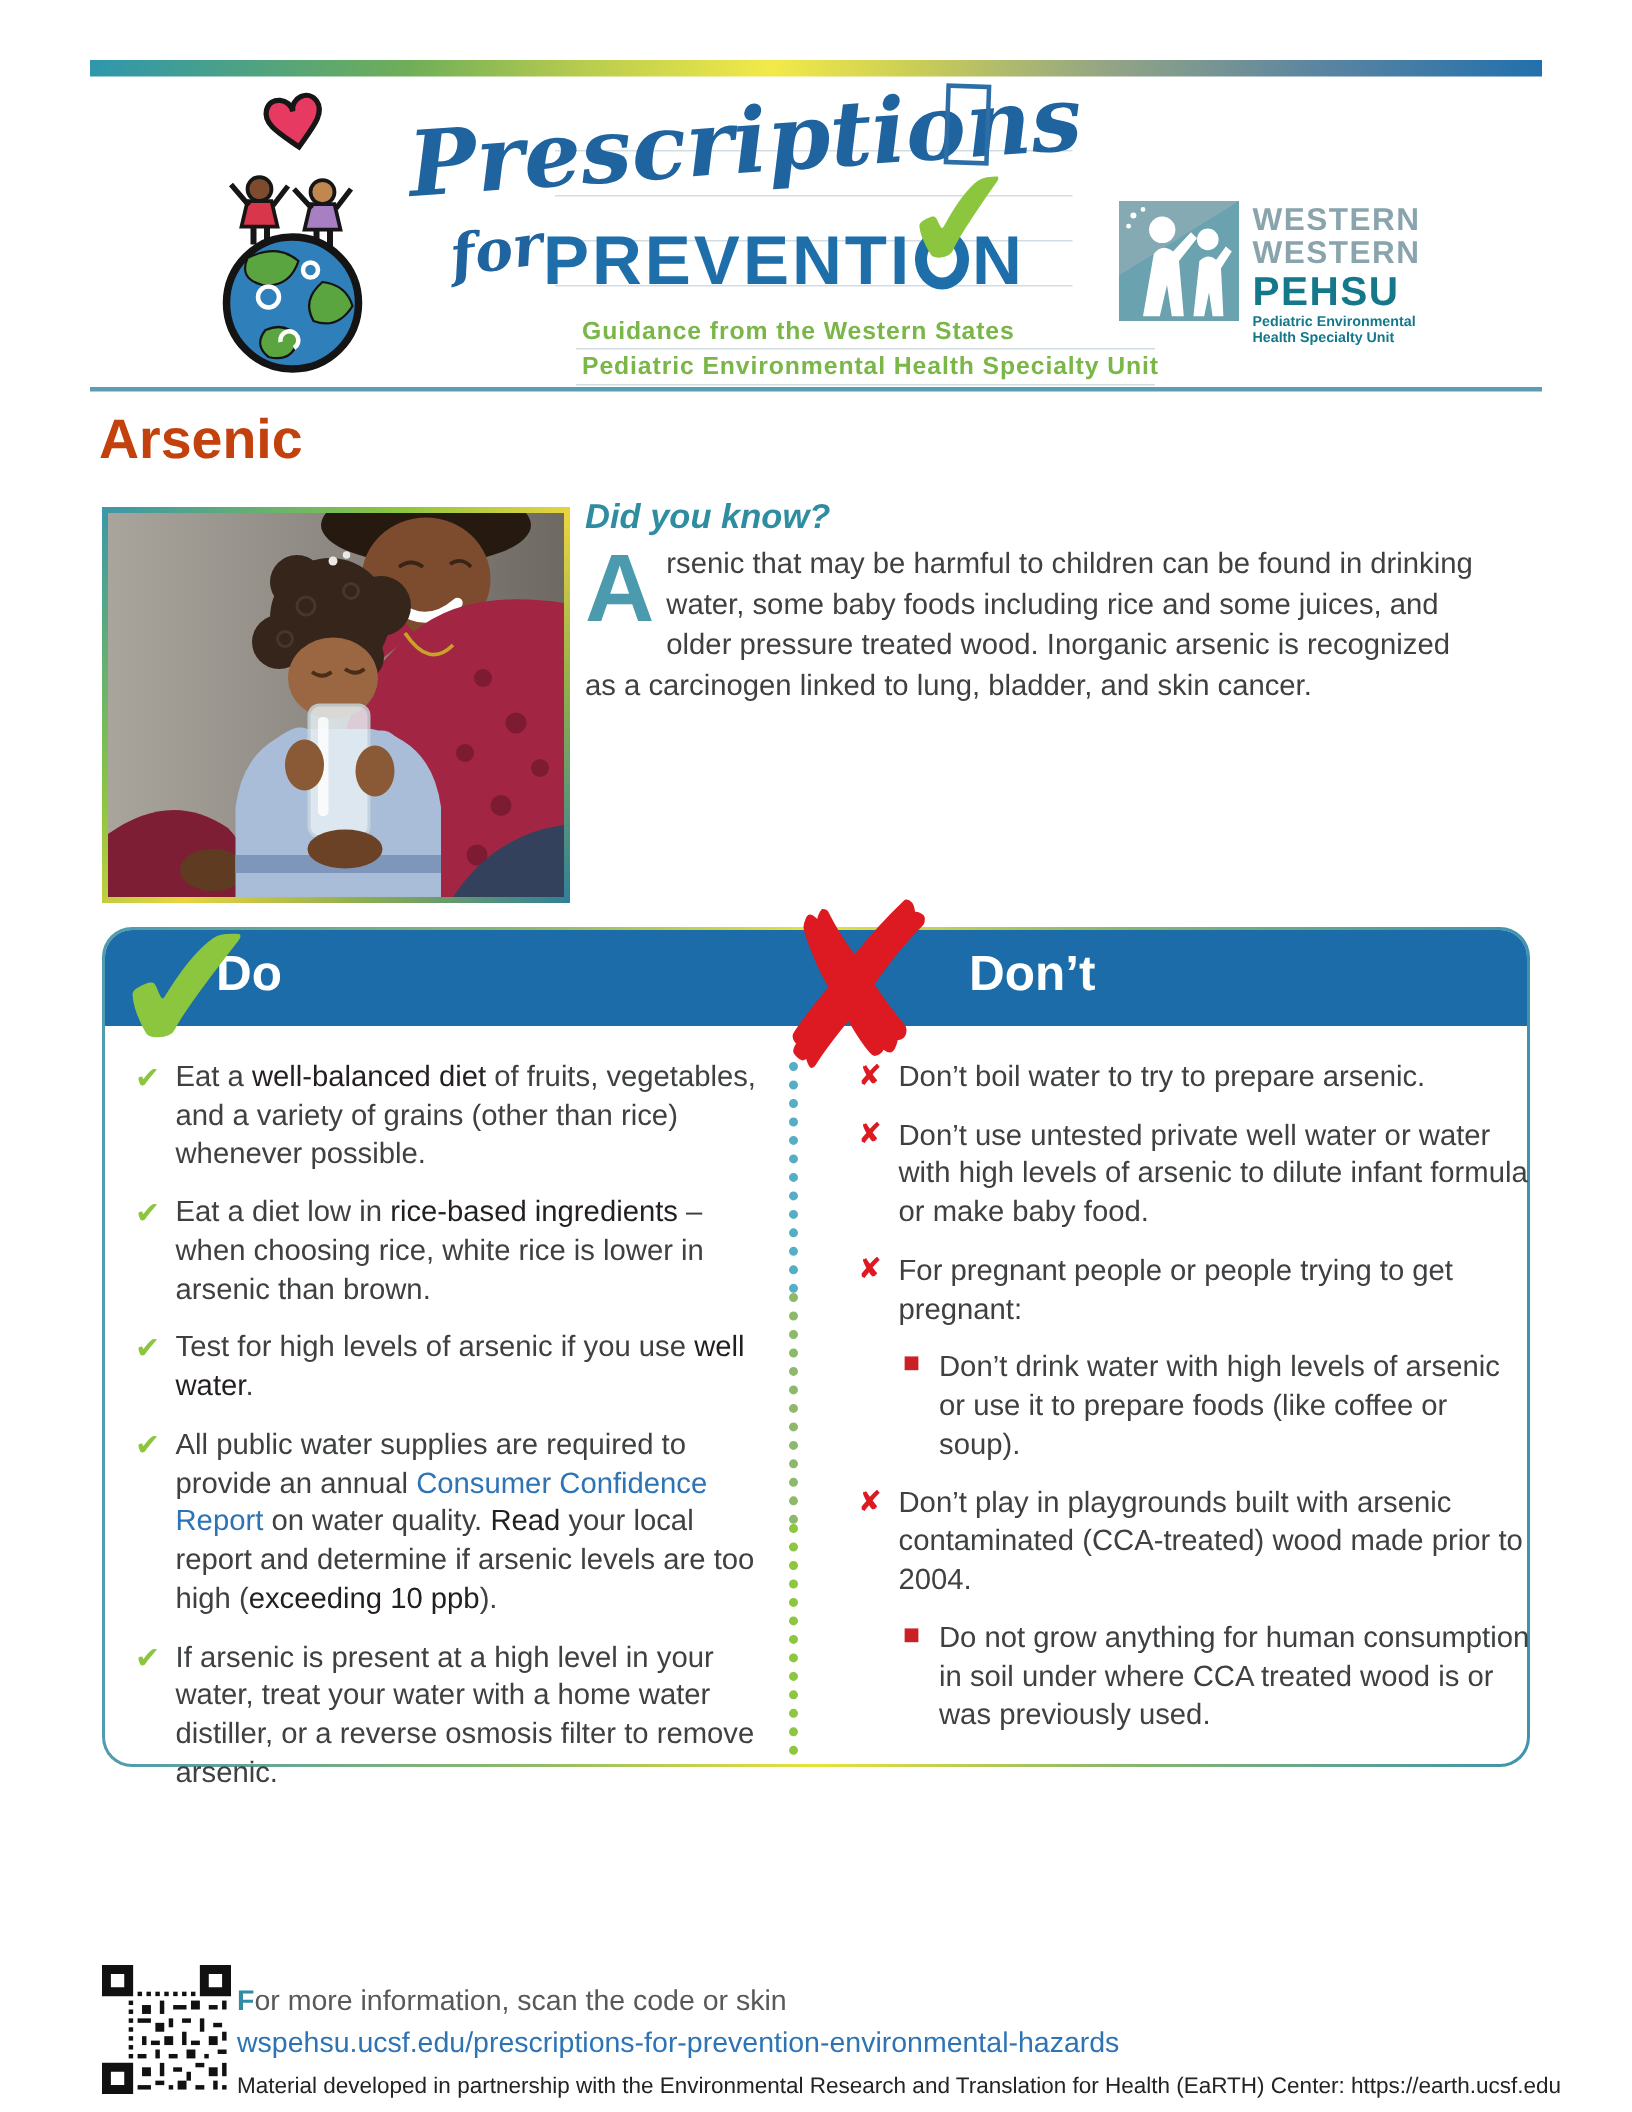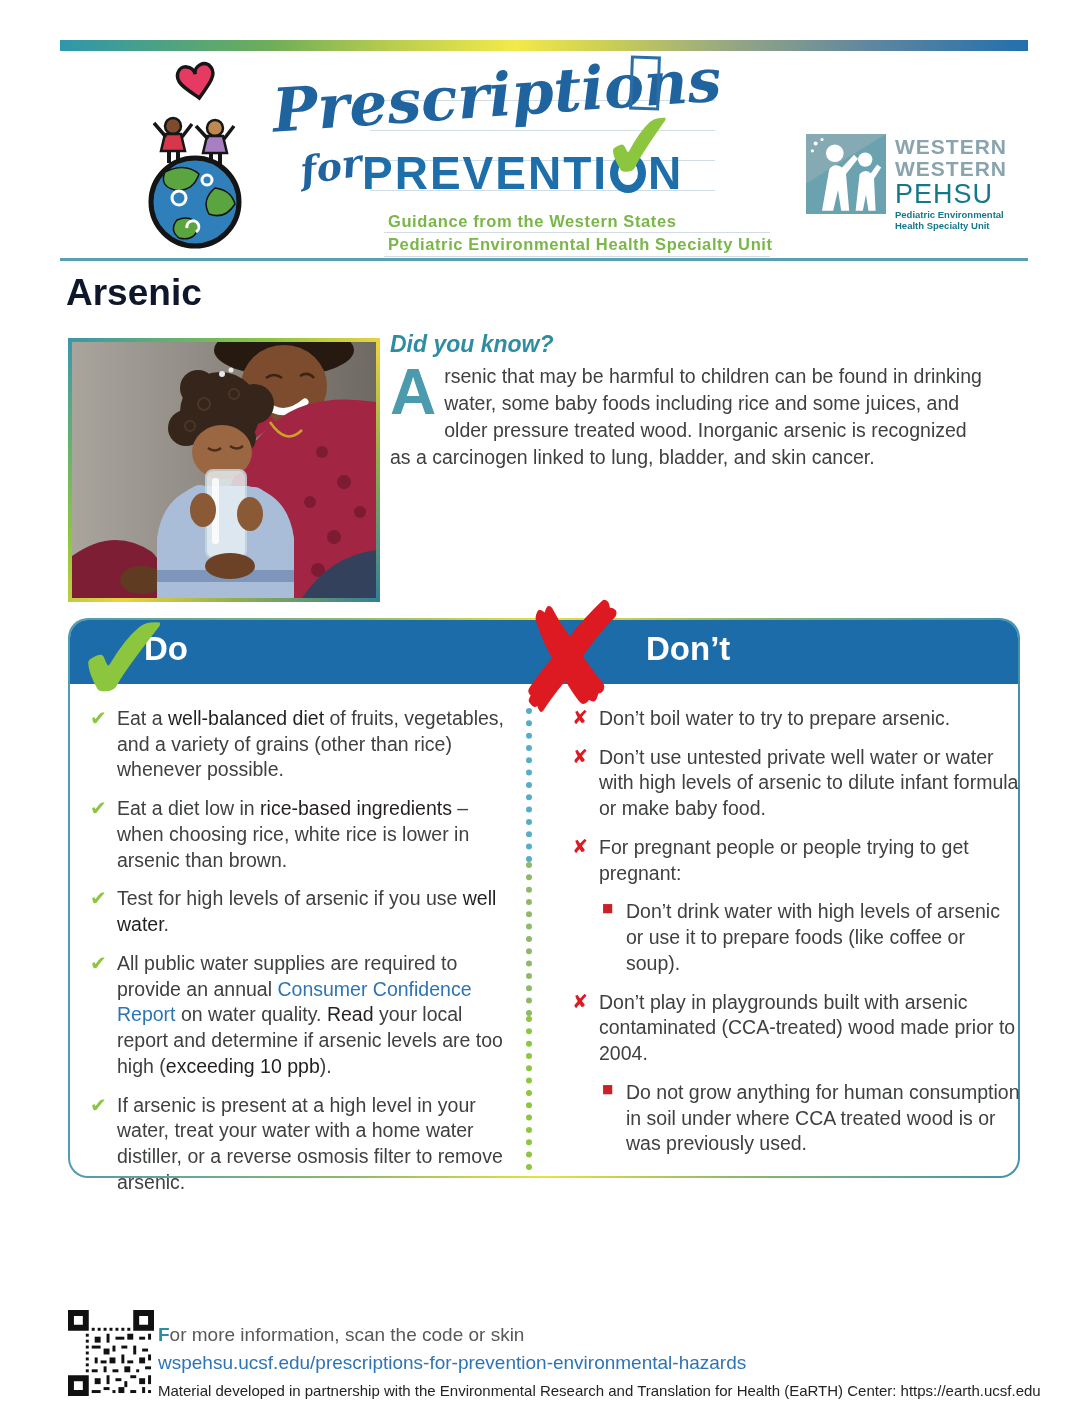--- a/index.html
+++ b/index.html
@@ -21,29 +21,29 @@
     letter-spacing:2px; color:#1e6fa9; z-index:2; white-space:nowrap;}
   .prev-o { display:inline-block; width:36px; height:40px; border:8px solid #1e6fa9; border-radius:50%;
     margin:0 2px; vertical-align:-4px; position:relative; }
   .logo-check { position:absolute; left:-16px; top:-60px; font-family:"DejaVu Sans", sans-serif;
     font-size:92px; line-height:1; color:#8cc63e; transform:rotate(-6deg); }
   .taglines { position:absolute; left:388px; top:210px; z-index:2; }
   .tagline { font-size:16.5px; font-weight:bold; color:#7ab648; letter-spacing:0.6px; line-height:23px; }
 
   .globe-logo { position:absolute; left:135px; top:60px; z-index:2; }
 
-  .pehsu-logo { position:absolute; left:806px; top:134px; display:flex; align-items:flex-start; z-index:2;}
+  .pehsu-logo { position:absolute; left:746px; top:134px; display:flex; align-items:flex-start; z-index:2;}
   .pehsu-text { margin-left:9px; padding-top:2px; }
   .pehsu-region { font-size:21px; font-weight:bold; color:#8aa4ad; letter-spacing:1px; line-height:22px; }
-  .pehsu-acronym { font-size:27px; font-weight:normal; color:#14788a; letter-spacing:1px; line-height:29px; }
+  .pehsu-acronym { font-size:27px; font-weight:bold; color:#14788a; letter-spacing:1px; line-height:29px; }
   .pehsu-sub { font-size:9.5px; font-weight:bold; color:#14788a; line-height:11px; }
 
   .header-rule { position:absolute; left:60px; top:258px; width:968px; height:3px; background:#5b9eb3; }
 
-  .page-title { position:absolute; left:66px; top:272px; font-size:37px; font-weight:bold; color:#0f172a; }
+  .page-title { position:absolute; left:66px; top:272px; font-size:37px; font-weight:bold; color:#c2410c; }
 
   
   .photo-frame { position:absolute; left:68px; top:338px; width:312px; height:264px; padding:4px;
     background:linear-gradient(135deg,#3a96ab 0%,#8dc63f 35%,#ead43f 55%,#8fae4e 75%,#2f7f9a 100%); }
   .photo-frame svg { display:block; }
 
   
   .dyk-heading { position:absolute; left:390px; top:331px; font-size:23px; font-weight:bold; color:#2e8da1;font-style:italic; }
   .intro { position:absolute; left:390px; top:363px; width:600px; font-size:19.5px; color:#3f4042; line-height:1.38; }
   .dropcap { float:left; font-size:64px; line-height:50px; font-weight:bold; color:#4b9aad; margin:4px 8px 0 0; }

